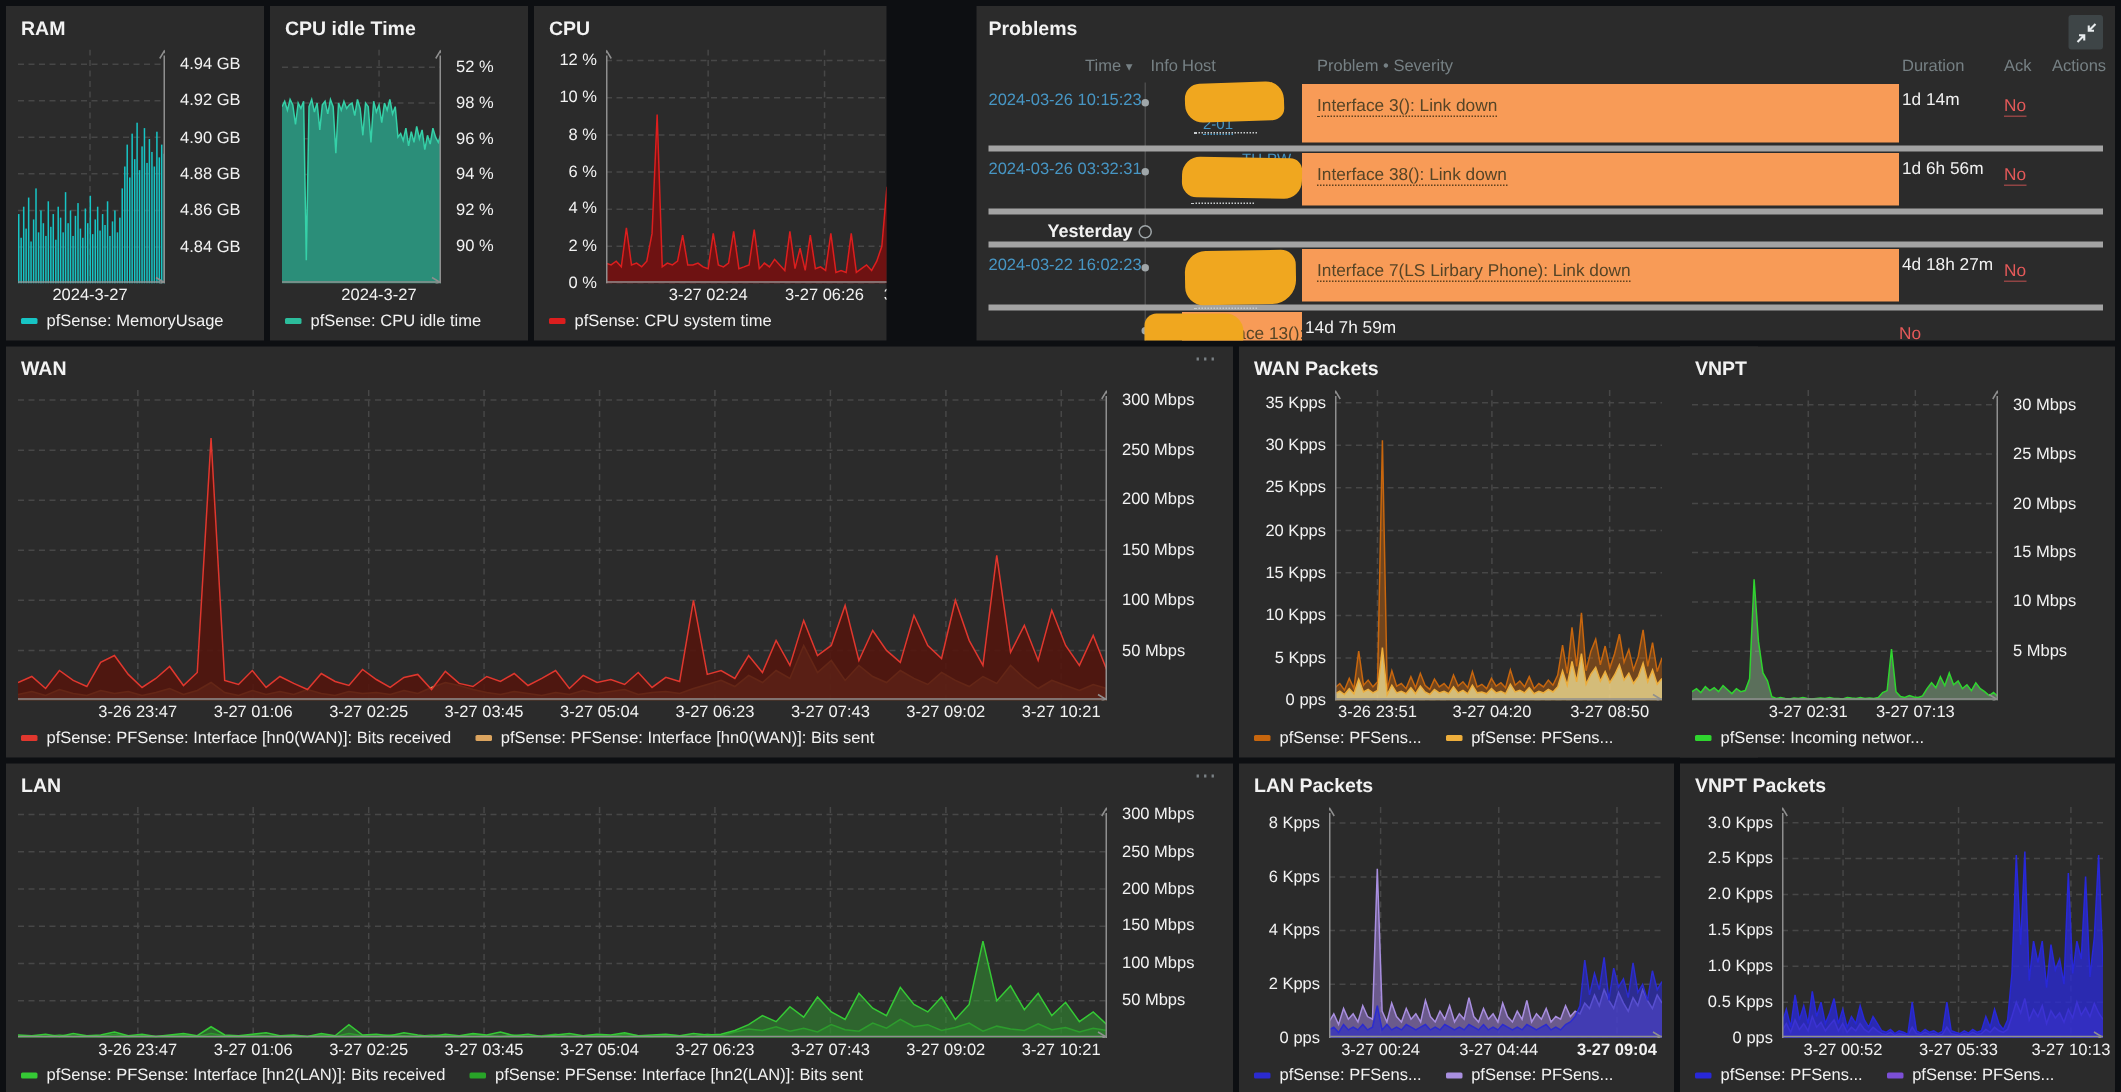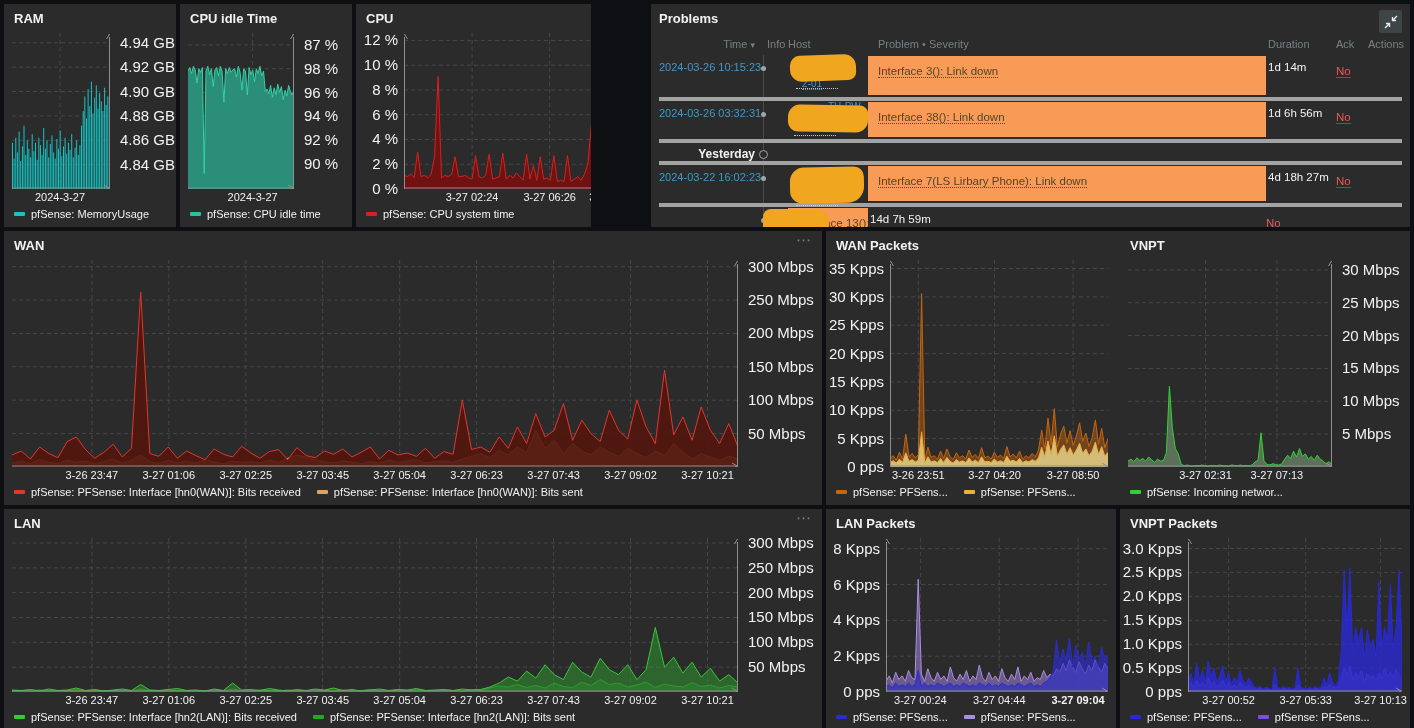--- a/index.html
+++ b/index.html
@@ -8,21 +8,21 @@
            font-family:"Liberation Sans",sans-serif;color:#F2F2F2}
   .panel {position:absolute;background:#2B2B2B;overflow:hidden}
   .chart-panel {display:flex;flex-direction:column;padding:7px 8px 4px 8px}
   .panel-title {font-size:13px;font-weight:bold;color:#F2F2F2;height:22px;flex:0 0 auto;padding-left:2px;white-space:nowrap}
   .chart-body {flex:1;display:flex;min-height:0}
   .plot-col {flex:1;display:flex;flex-direction:column;min-width:0}
   .plot {flex:1;position:relative;min-height:0}
   .plot svg {position:absolute;left:0;top:0}
   .xlabels {flex:0 0 16px;position:relative;font-size:11px;color:#F2F2F2}
   .xlabels span {position:absolute;top:2px;width:90px;text-align:center;margin-left:-45px;white-space:nowrap}
-  .ylabels {flex:0 0 auto;position:relative;font-size:15px;color:#F2F2F2;padding-bottom:16px}
+  .ylabels {flex:0 0 auto;position:relative;font-size:11px;color:#F2F2F2;padding-bottom:16px}
   .ylabels span {position:absolute;white-space:nowrap;line-height:12px}
   .axis-right .ylabels span {left:10px}
   .axis-left .ylabels {order:-1}
   .axis-left .ylabels span {right:6px}
   .legend {flex:0 0 18px;display:flex;align-items:center;gap:16px;font-size:11px;color:#F2F2F2;
            padding-left:2px;white-space:nowrap;overflow:hidden}
   .legend .li {display:flex;align-items:center}
   .legend .sw {display:inline-block;width:11px;height:4px;border-radius:1px;margin-right:6px}
   .kebab {position:absolute;top:2px;right:10px;color:#7A8185;font-size:15px;letter-spacing:1px;cursor:pointer;line-height:14px}
 
@@ -194,21 +194,21 @@
               <polyline points="102.5,6 105.5,1 108.5,6" fill="none" stroke="#8F8F8F" stroke-width="1"></polyline>
               <line x1="0" y1="155" x2="106" y2="155" stroke="#8F8F8F" stroke-width="1"></line>
               <polyline points="100,152 105,155 100,158" fill="none" stroke="#8F8F8F" stroke-width="1"></polyline>
             </svg>
           </div>
         <div class="xlabels">
             <span style="left: 64.66px;">2024-3-27</span>
           </div>
       </div>
       <div class="ylabels" style="width:50px">
-          <span style="top: 5.9084px;">87 %</span>
+          <span style="top: 5.9084px;">52 %</span>
           <span style="top: 29.7252px;">98 %</span>
           <span style="top: 53.542px;">96 %</span>
           <span style="top: 77.3588px;">94 %</span>
           <span style="top: 101.176px;">92 %</span>
           <span style="top: 124.992px;">90 %</span>
         </div>
     </div>
     <div class="legend">
         <span class="li">
           <span class="sw" style="background: rgb(44, 189, 156);"></span>

